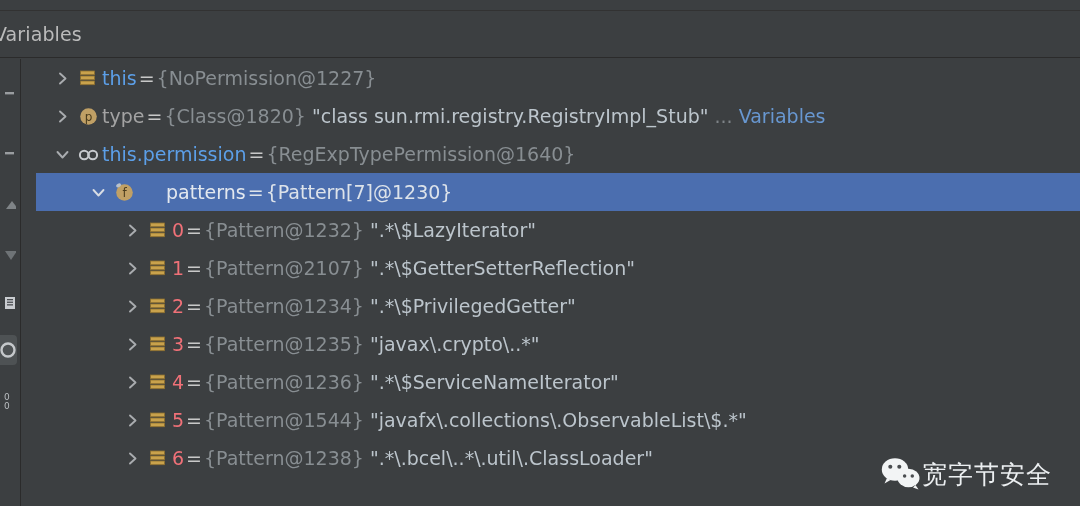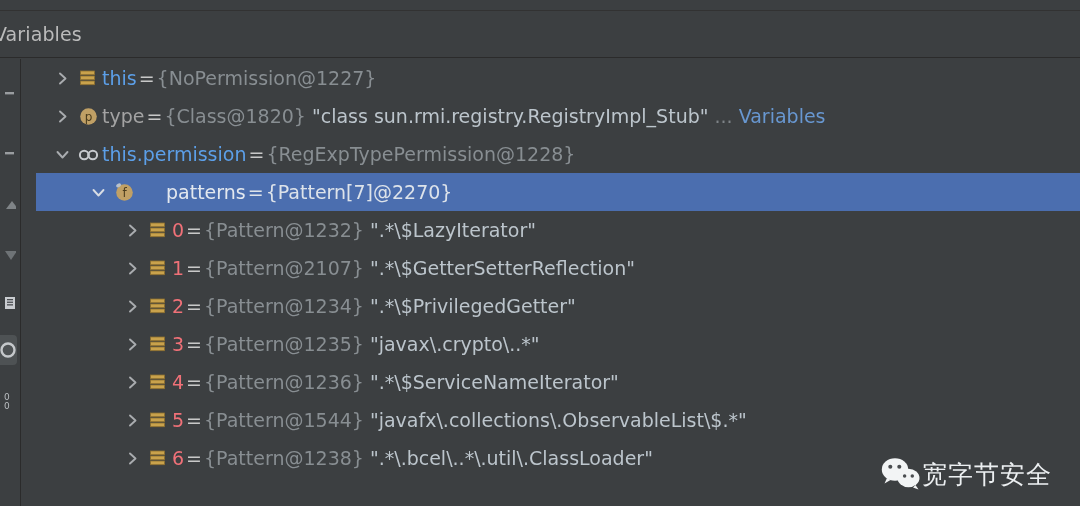--- a/index.html
+++ b/index.html
@@ -242,28 +242,28 @@
           </svg></span><span class="icon"><svg viewBox="0 0 21 21">
             <circle cx="10.5" cy="10.5" r="8.3" fill="#c0a065"></circle>
             <text x="10.5" y="15" text-anchor="middle" font-size="12" font-family="DejaVu Sans, sans-serif" fill="#4a3c1d">p</text>
           </svg></span><span class="txt name red">type</span><span class="txt eq">=</span><span class="txt meta">{Class@1820}</span> <span class="txt val">"class sun.rmi.registry.RegistryImpl_Stub"</span> <span class="txt ellipsis">...</span> <span class="txt navlink">Variables</span></div>
       <div class="row ind1"><span class="arrow"><svg viewBox="0 0 17 17">
             <path d="M3.5 6 L8.5 11.5 L13.5 6" stroke-linecap="round" stroke-linejoin="round"></path>
           </svg></span><span class="icon"><svg viewBox="0 0 21 21">
             <circle cx="6.2" cy="11" r="4.3" fill="none" stroke="#c7cace" stroke-width="2"></circle>
             <circle cx="14.8" cy="11" r="4.3" fill="none" stroke="#c7cace" stroke-width="2"></circle>
             <rect x="9.6" y="10" width="1.8" height="2" fill="#c7cace"></rect>
-          </svg></span><span class="txt name blue">this.permission</span><span class="txt eq">=</span><span class="txt meta">{RegExpTypePermission@1228}</span></div>
+          </svg></span><span class="txt name blue">this.permission</span><span class="txt eq">=</span><span class="txt meta">{RegExpTypePermission@1640}</span></div>
       <div class="row ind3 selected"><span class="arrow"><svg viewBox="0 0 17 17">
             <path d="M3.5 6 L8.5 11.5 L13.5 6" stroke-linecap="round" stroke-linejoin="round"></path>
           </svg></span><span class="icon"><svg viewBox="0 0 21 21">
             <circle cx="10.5" cy="10.5" r="8.3" fill="#c0a065"></circle>
             <ellipse cx="4.6" cy="3.4" rx="2.6" ry="1.8" fill="#b9c2cc" transform="rotate(-25 4.6 3.4)"></ellipse>
             <text x="10.5" y="15" text-anchor="middle" font-size="12" font-family="DejaVu Sans, sans-serif" fill="#4a3c1d">f</text>
-          </svg></span><span class="txt name sel">patterns</span><span class="txt eq">=</span><span class="txt meta">{Pattern[7]@2270}</span></div>
+          </svg></span><span class="txt name sel">patterns</span><span class="txt eq">=</span><span class="txt meta">{Pattern[7]@1230}</span></div>
       <div class="row ind4"><span class="arrow"><svg viewBox="0 0 17 17">
             <path d="M6 3.5 L11.5 8.5 L6 13.5" stroke-linecap="round" stroke-linejoin="round"></path>
           </svg></span><span class="icon"><svg viewBox="0 0 21 21">
             <rect x="2.5" y="3" width="14" height="3.7" fill="#c9a24c" stroke="#8d6f2f" stroke-width="0.8"></rect>
             <rect x="2.5" y="8" width="14" height="3.7" fill="#c9a24c" stroke="#8d6f2f" stroke-width="0.8"></rect>
             <rect x="2.5" y="13" width="14" height="3.7" fill="#c9a24c" stroke="#8d6f2f" stroke-width="0.8"></rect>
           </svg></span><span class="txt name idx">0</span><span class="txt eq">=</span><span class="txt meta">{Pattern@1232}</span> <span class="txt val">".*\$LazyIterator"</span></div>
       <div class="row ind4"><span class="arrow"><svg viewBox="0 0 17 17">
             <path d="M6 3.5 L11.5 8.5 L6 13.5" stroke-linecap="round" stroke-linejoin="round"></path>
           </svg></span><span class="icon"><svg viewBox="0 0 21 21">

